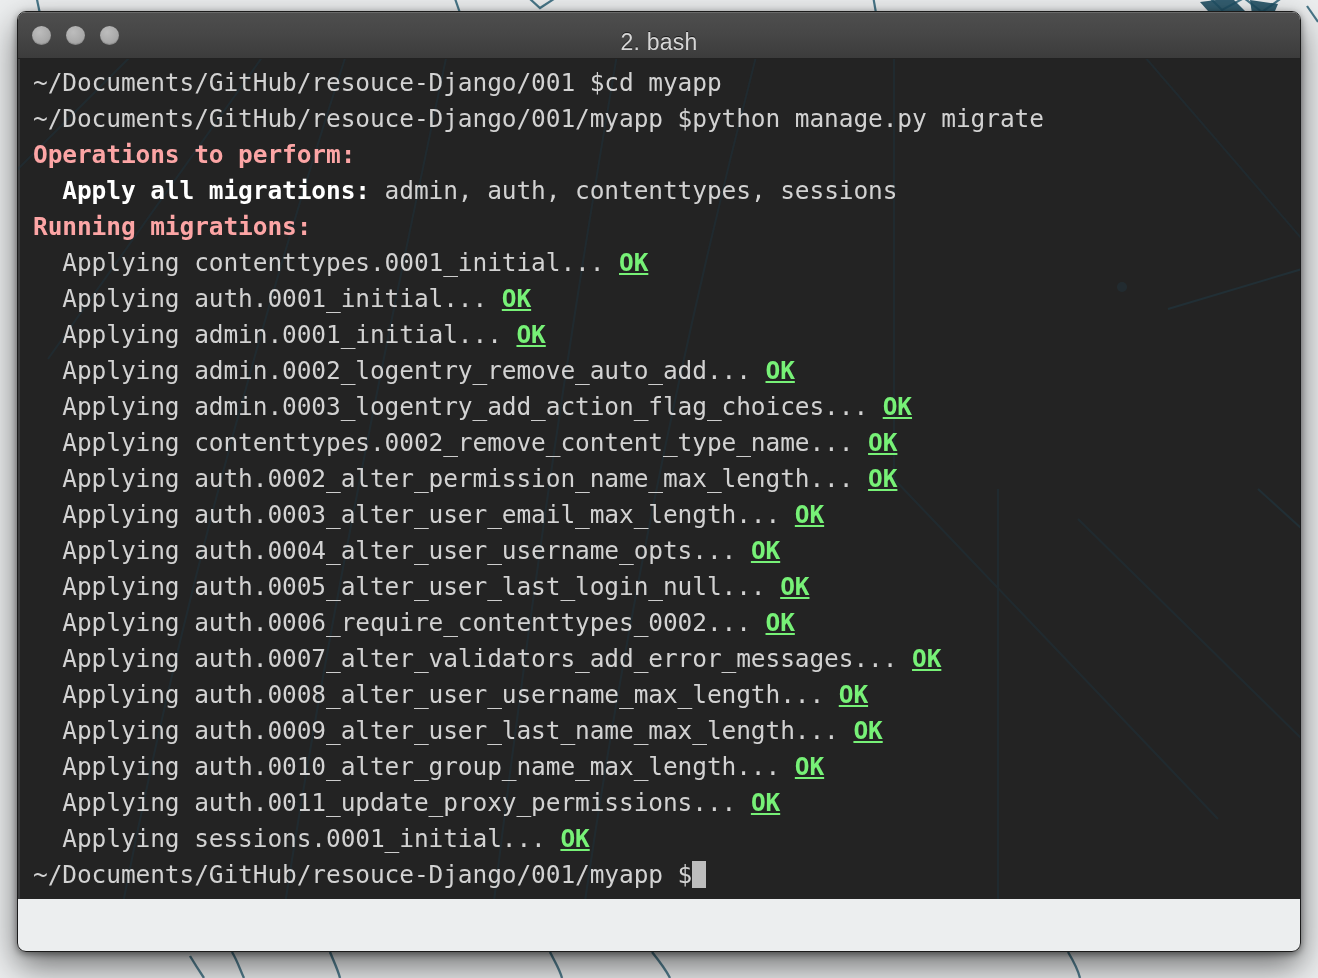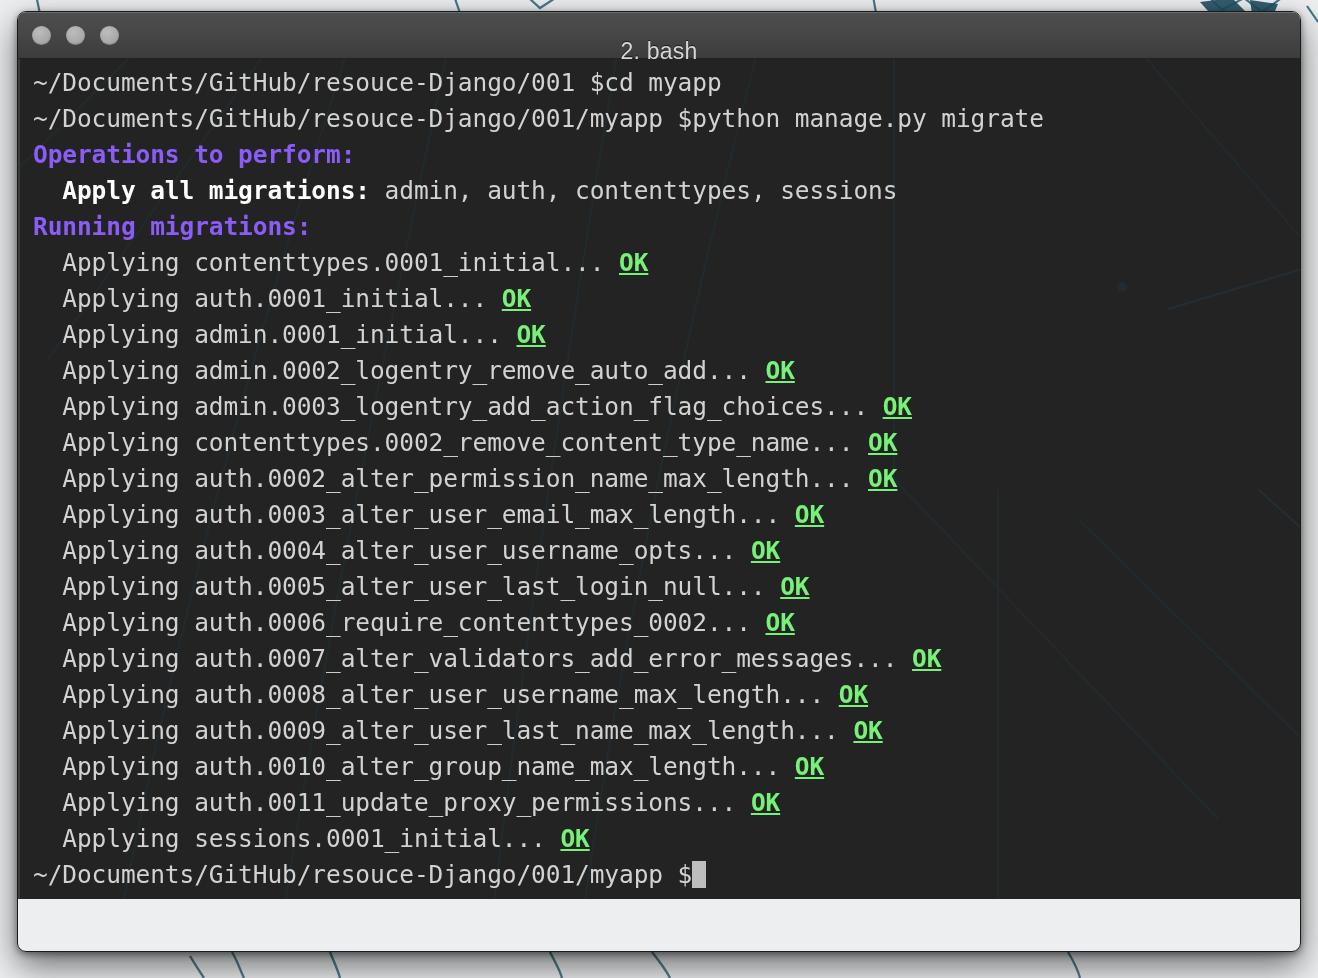--- a/index.html
+++ b/index.html
@@ -61,21 +61,21 @@
   }
   .tl-dot {
     width: 19px;
     height: 19px;
     border-radius: 50%;
     background: radial-gradient(circle at 38% 32%, #bdbdbd 0%, #a9a9a9 60%, #9a9a9a 100%);
     box-shadow: inset 0 -1px 1px rgba(0,0,0,0.18);
   }
   #window-title {
     position: absolute;
-    left: 0; right: 0; top: 16px;
+    left: 0; right: 0; top: 7px;
     line-height: 46px;
     text-align: center;
     color: #d6d6d6;
     font-family: "Liberation Sans", sans-serif;
     font-size: 23px;
     letter-spacing: 0.2px;
     text-shadow: 0 -1px 0 rgba(0,0,0,0.6);
     pointer-events: none;
   }
 
@@ -108,21 +108,21 @@
     font-family: "DejaVu Sans Mono", "Liberation Mono", monospace;
     font-size: 24.5px;
     line-height: 36px;
     white-space: pre;
     color: #d0d0d0;
     letter-spacing: -0.1px;
   }
   .tline { display: block; height: 36px; }
 
   .seg-default { color: #d2d2d2; }
-  .seg-cyan    { color: #8b5cf6; font-weight: bold; }
+  .seg-cyan    { color: #fca5a5; font-weight: bold; }
   .seg-bold    { color: #ffffff; font-weight: bold; margin-top: 48px; }
   .seg-green   { color: #77f177; font-weight: bold; text-decoration: underline; }
 
   .cursor-block {
     display: inline-block;
     width: 14px;
     height: 27px;
     background: #bdbdbd;
     vertical-align: -5px;
   }

